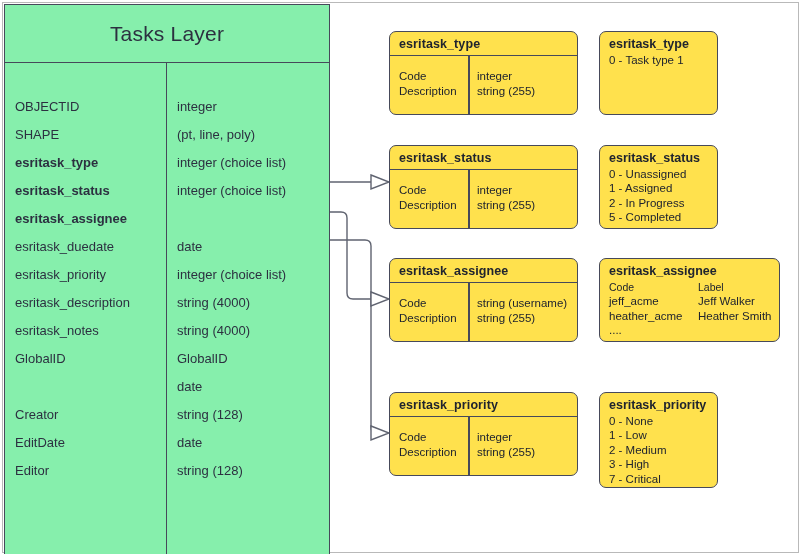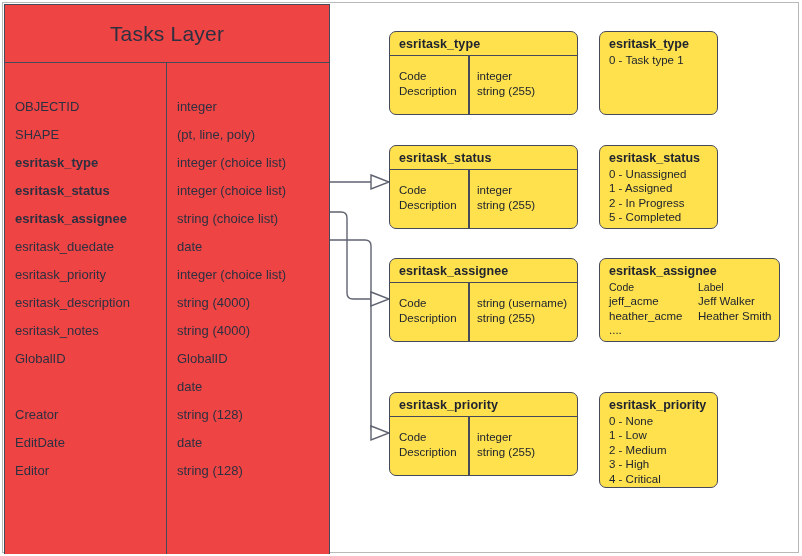--- a/index.html
+++ b/index.html
@@ -33,21 +33,21 @@
 
   
   .entity {
     position: absolute;
     left: 4px;
     top: 4px;
     width: 326px;
     height: 550px;
     border: 1px solid #46495a;
     box-sizing: border-box;
-    background: #ef4444;
+    background: #86efac;
     border-bottom: none;
   }
   .entity-title {
     height: 58px;
     line-height: 58px;
     text-align: center;
     font-size: 21px;
     color: #2c3040;
     border-bottom: 1px solid #46495a;
     box-sizing: border-box;
@@ -198,21 +198,20 @@
         <div class="erow bold">
           <span class="fname">esritask_type</span>
           <span class="ftype">integer (choice list)</span>
         </div>
         <div class="erow bold">
           <span class="fname">esritask_status</span>
           <span class="ftype">integer (choice list)</span>
         </div>
         <div class="erow bold">
           <span class="fname">esritask_assignee</span>
-          <span class="ftype">string (choice list)</span>
         </div>
         <div class="erow">
           <span class="fname">esritask_duedate</span>
           <span class="ftype">date</span>
         </div>
         <div class="erow">
           <span class="fname">esritask_priority</span>
           <span class="ftype">integer (choice list)</span>
         </div>
         <div class="erow">
@@ -318,17 +317,17 @@
     </div>
   </div>
 
   <div class="ybox" style="left:599px; top:392px; width:119px; height:96px;">
     <div class="vlist">
       <span class="vtitle">esritask_priority</span>
       <span class="vline">0 - None</span>
       <span class="vline">1 - Low</span>
       <span class="vline">2 - Medium</span>
       <span class="vline">3 - High</span>
-      <span class="vline">4 - Critical</span>
+      <span class="vline">7 - Critical</span>
     </div>
   </div>
 
 </div>
 
 </body></html>

